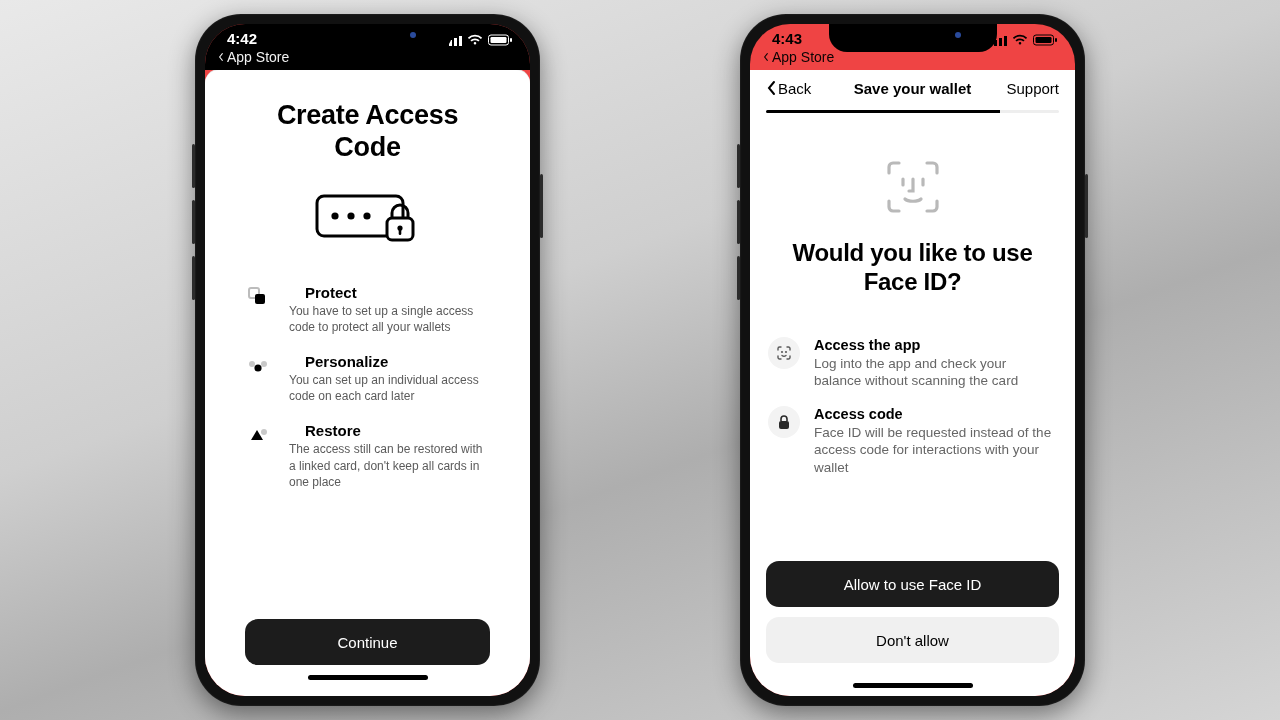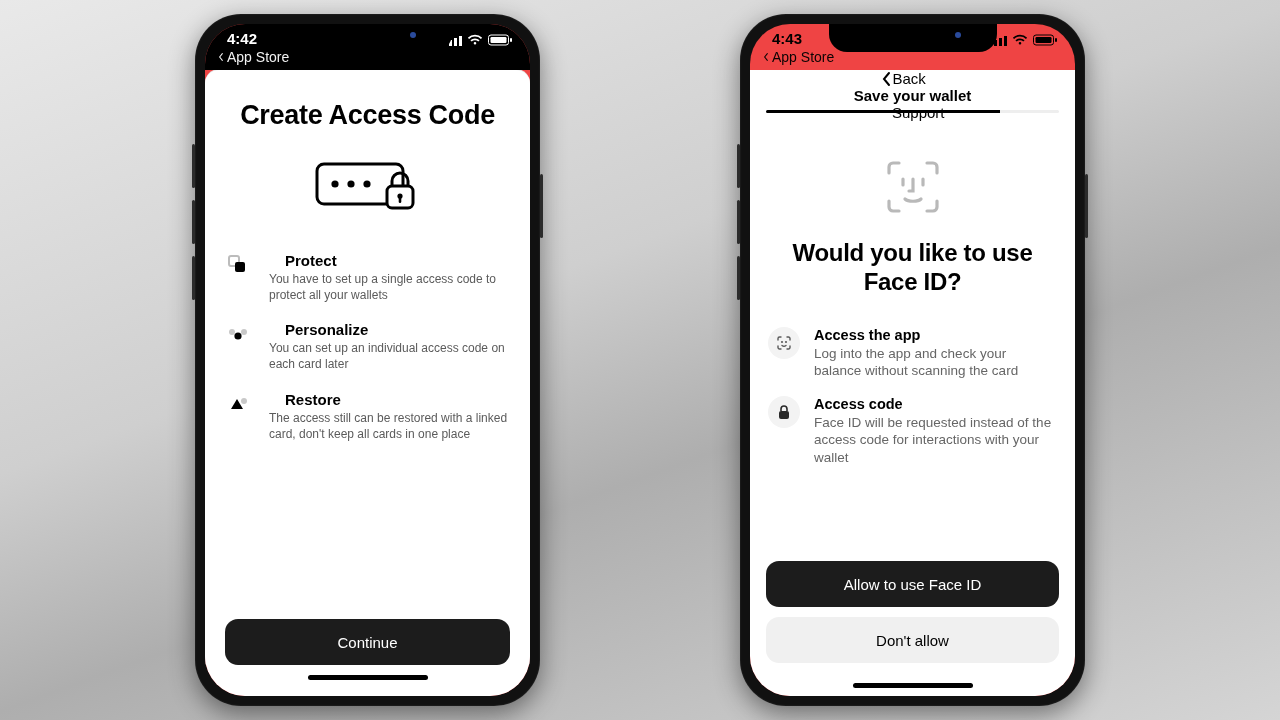--- a/index.html
+++ b/index.html
@@ -110,21 +110,21 @@
   .status-icons svg { display: block; }
 
   
   .s1-content {
     position: absolute;
     top: 46px; left: 0; right: 0; bottom: 0;
     background: #fff;
     border-top-left-radius: 14px;
     border-top-right-radius: 14px;
     box-shadow: 0 -1px 0 #e5e5e5;
-    padding: 26px 20px 14px;
+    padding: 26px 40px 14px;
     box-sizing: border-box;
     display: flex;
     flex-direction: column;
   }
   .s1-title {
     font-size: 27px;
     font-weight: 700;
     text-align: center;
     line-height: 1.18;
     letter-spacing: -.3px;
@@ -199,21 +199,20 @@
     box-sizing: border-box;
     display: flex;
     flex-direction: column;
   }
   .navbar {
     display: flex;
     align-items: center;
     justify-content: space-between;
     height: 36px;
     font-size: 15px;
-    flex-direction: column;
   }
   .nav-back {
     display: flex;
     align-items: center;
     gap: 2px;
     cursor: pointer;
     min-width: 64px;
   }
   .nav-back svg { width: 10px; height: 16px; }
   .nav-title {
@@ -240,21 +239,21 @@
     display: flex;
     justify-content: center;
     margin: 42px 0 20px;
   }
   .s2-title {
     font-size: 24px;
     font-weight: 700;
     text-align: center;
     line-height: 1.2;
     letter-spacing: -.3px;
-    margin: 0 8px 30px;
+    margin: 0 8px 40px;
   }
   .s2-feature {
     display: flex;
     gap: 14px;
     margin-bottom: 16px;
     padding: 0 2px;
   }
   .s2-feature .fic {
     flex: 0 0 32px;
     height: 32px;

